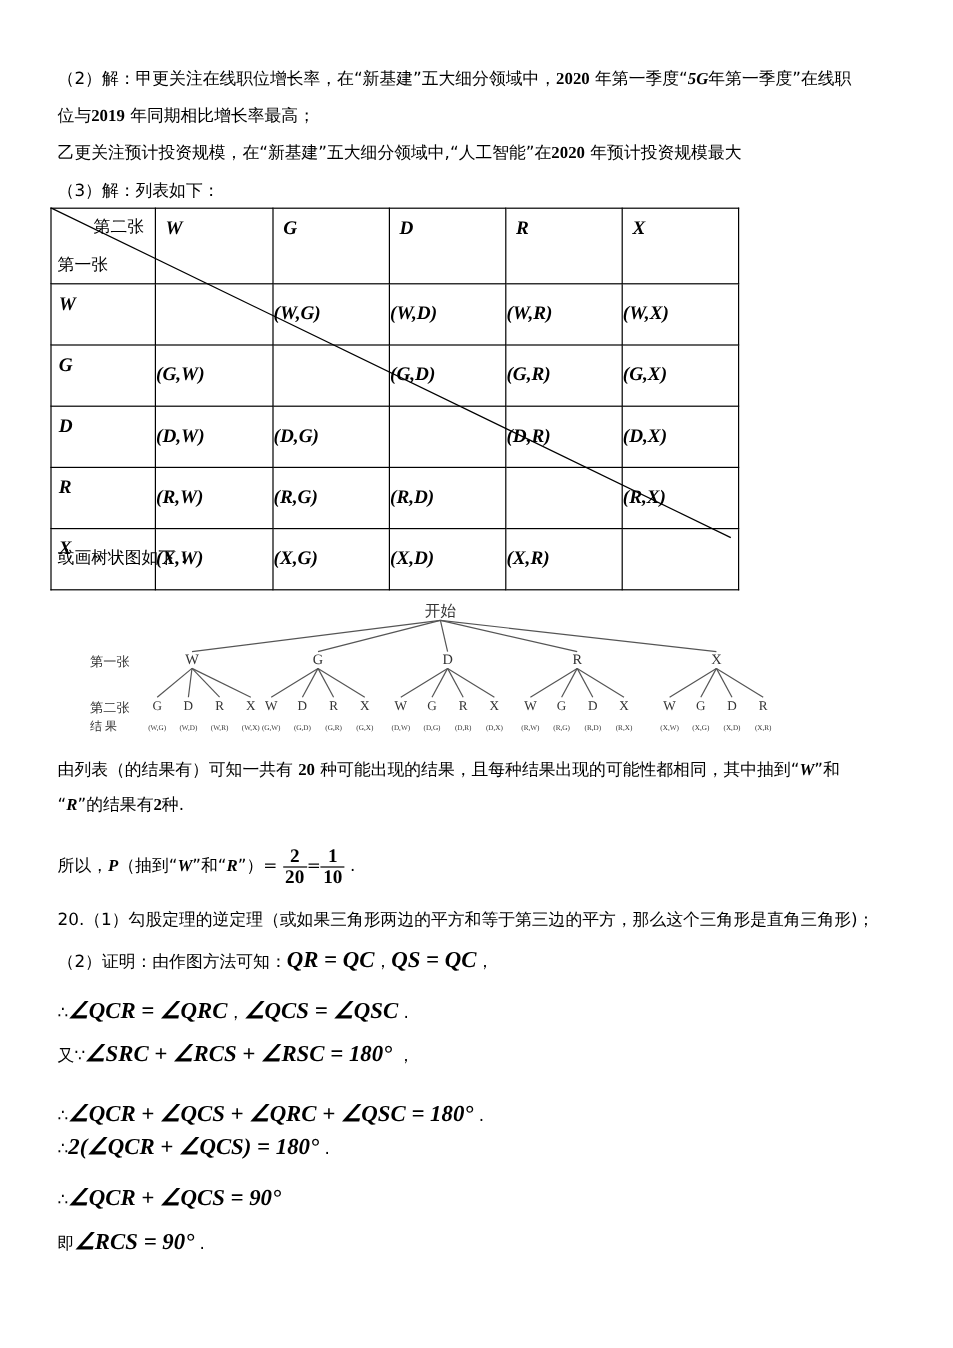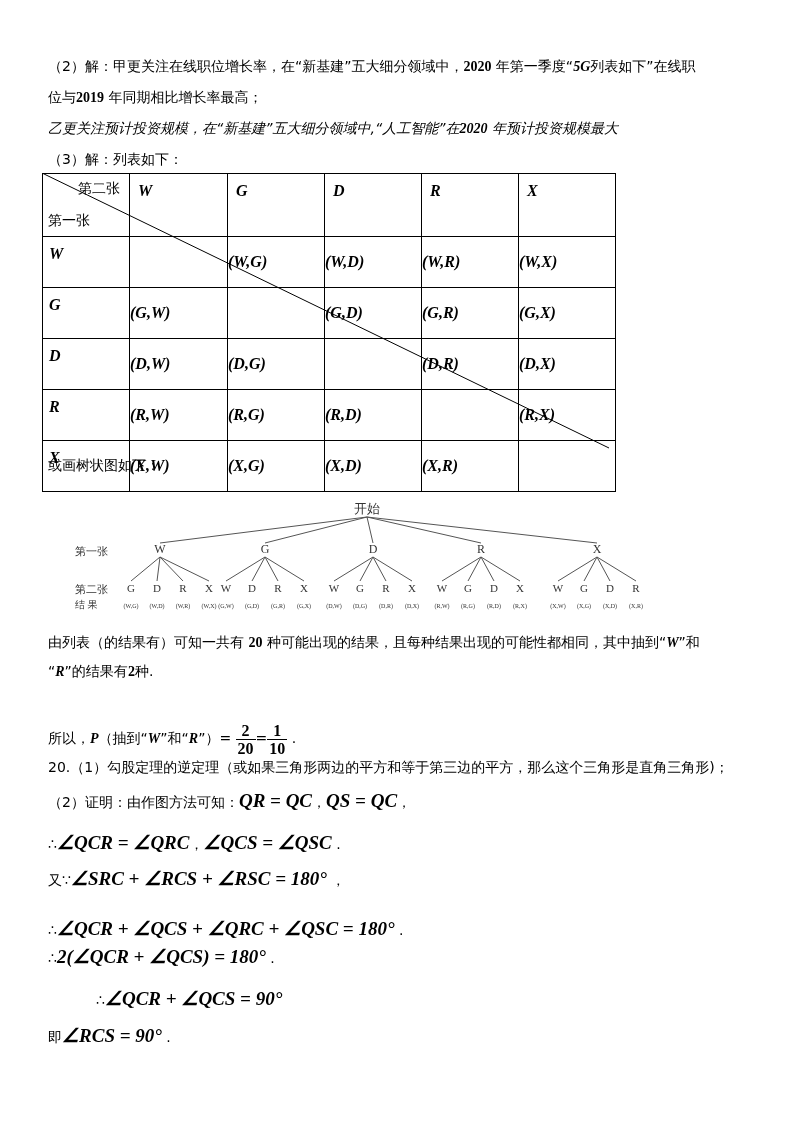--- a/index.html
+++ b/index.html
@@ -22,26 +22,26 @@
   .tree { position: absolute; left: 60px; top: 495px; width: 620px; height: 120px; }
   .tree text { font-family: "Liberation Serif", serif; fill: #333; }
   .frac { display: inline-block; vertical-align: middle; text-align: center; font-family: "Liberation Serif", serif; font-weight: bold; font-size: 16px; }
   .frac span { display: block; line-height: 17px; padding: 0 2px; }
   .frac .num { border-bottom: 1px solid #000; }
 </style>
 </head>
 <body>
 
 <div class="line" style="top:57px;">
-  <span>（2）解：甲更关注在线职位增长率，在“新基建”五大细分领域中，</span><span class="b">2020</span><span> 年第一季度“</span><span class="bi">5G</span><span>列表如下”在线职</span>
+  <span>（2）解：甲更关注在线职位增长率，在“新基建”五大细分领域中，</span><span class="b">2020</span><span> 年第一季度“</span><span class="bi">5G</span><span>年第一季度”在线职</span>
 </div>
 <div class="line" style="top:88px;">
   <span>位与</span><span class="b">2019</span><span> 年同期相比增长率最高；</span>
 </div>
-<div class="line" style="top:119px;font-style:italic;">
+<div class="line" style="top:119px;">
   <span>乙更关注预计投资规模，在“新基建”五大细分领域中,“人工智能”在</span><span class="b">2020</span><span> 年预计投资规模最大</span>
 </div>
 
 <div class="line" style="top:150px;">（3）解：列表如下：</div>
 
 <table class="grid">
   <tbody>
       <tr>
     <td class="h" style="width:86px;"></td>
     <td class="h" style="width:97px;">
@@ -189,39 +189,39 @@
       <text x="576" y="113" font-size="6" text-anchor="middle">(X,R)</text>
     </g>
 </svg>
 
 <div class="line" style="top:633px;">
   <span>由列表（的结果有）可知一共有 </span><span class="b">20</span><span> 种可能出现的结果，且每种结果出现的可能性都相同，其中抽到“</span><span class="bi">W</span><span>”和</span>
 </div>
 <div class="line" style="top:662px;">
   <span>“</span><span class="bi">R</span><span>”的结果有</span><span class="b">2</span><span>种.</span>
 </div>
-<div class="line" style="top:720px; line-height:36px;">
+<div class="line" style="top:704px; line-height:36px;">
   <span>所以，</span><span class="bi">P</span><span>（抽到“</span><span class="bi">W</span><span>”和“</span><span class="bi">R</span><span>”）=</span>
   <span class="frac"><span class="num">2</span><span>20</span></span><span>=</span><span class="frac"><span class="num">1</span><span>10</span></span><span> .</span>
 </div>
 
 <div class="line" style="top:758px;">20.（1）勾股定理的逆定理（或如果三角形两边的平方和等于第三边的平方，那么这个三角形是直角三角形)；</div>
 <div class="line" style="top:792px;">
   <span>（2）证明：由作图方法可知：</span><span class="math">QR = QC</span><span>，</span><span class="math">QS = QC</span><span>，</span>
 </div>
 <div class="line" style="top:834px;">
   <span>∴</span><span class="math">∠QCR = ∠QRC</span><span>，</span><span class="math">∠QCS = ∠QSC</span><span> .</span>
 </div>
 <div class="line" style="top:870px;">
   <span>又∵</span><span class="math">∠SRC + ∠RCS + ∠RSC = 180°</span><span> ，</span>
 </div>
 <div class="line" style="top:920px;">
   <span>∴</span><span class="math">∠QCR + ∠QCS + ∠QRC + ∠QSC = 180°</span><span> .</span>
 </div>
 <div class="line" style="top:948px;">
   <span>∴</span><span class="math">2(∠QCR + ∠QCS) = 180°</span><span> .</span>
 </div>
-<div class="line" style="top:990px;margin-left:48px;">
+<div class="line" style="top:990px;">
   <span>∴</span><span class="math">∠QCR + ∠QCS = 90°</span>
 </div>
 <div class="line" style="top:1027px;">
   <span>即</span><span class="math">∠RCS = 90°</span><span> .</span>
 </div>
 
 </body></html>

